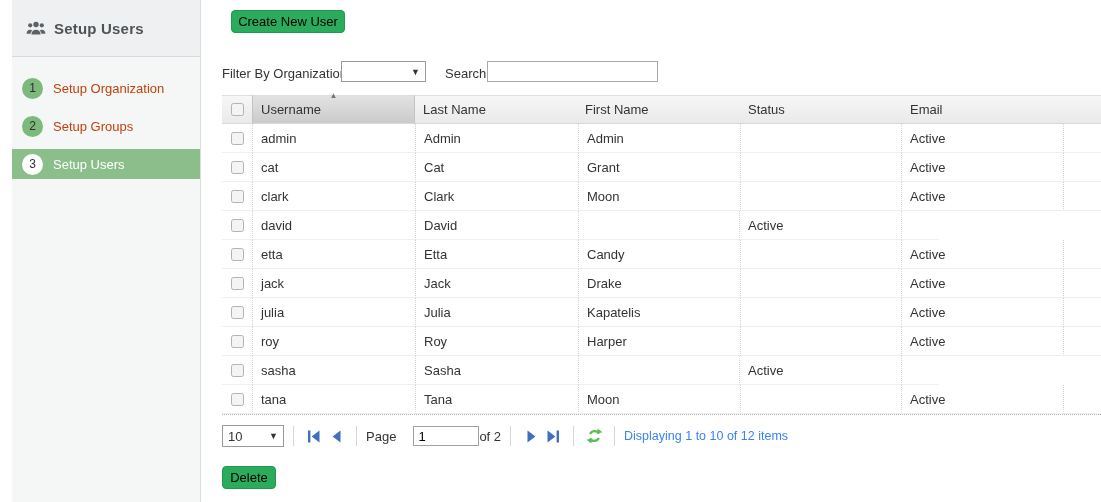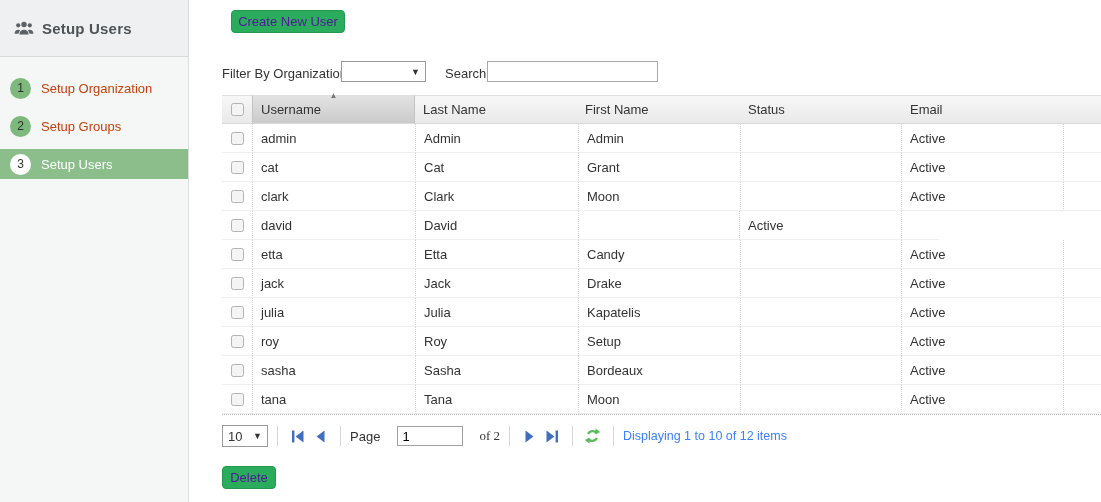--- a/index.html
+++ b/index.html
@@ -1,39 +1,39 @@
 <!DOCTYPE html>
 <html><head>
 <meta charset="utf-8">
 <style>
   * { margin:0; padding:0; box-sizing:border-box; }
   html,body { width:1101px; height:502px; background:#fff; overflow:hidden;
     font-family:"Liberation Sans", sans-serif; font-size:13px; color:#333; }
   .abs { position:absolute; }
 
   
-  #sidebar { position:absolute; left:0; top:0; width:189px; height:502px;
+  #sidebar { position:absolute; left:12px; top:0; width:189px; height:502px;
     background:#f5f6f6; border-right:1px solid #dcdddd; }
   #sidebar-header { height:57px; background:#eef0f1; border-bottom:1px solid #d7dadb;
     display:flex; align-items:center; padding-left:14px; gap:8px; }
   #sidebar-title { font-size:15px; font-weight:bold; color:#4e5357; letter-spacing:.2px; }
   .users-icon svg { display:block; fill:#5c6166; }
 
   #steps { margin-top:16px; }
   .step { position:relative; height:30px; margin-bottom:8px; display:flex; align-items:center; }
   .step .num { position:absolute; left:10px; width:21px; height:21px; border-radius:50%;
     background:#7db87d; color:#2e2e2e; font-size:12px;
     display:flex; align-items:center; justify-content:center; }
   .step .lbl { margin-left:41px; color:#c2410c; }
   .step.active { background:#8cbe8c; }
   .step.active .num { background:#fff; color:#333; }
   .step.active .lbl { color:#fff; }
 
   
-  .green-btn { position:absolute; background:#2bab5c; color:#4c1d95; border:1px solid #23994f;
+  .green-btn { position:absolute; background:#2bab5c; color:#000000; border:1px solid #23994f;
     border-radius:4px; font-size:13px; font-family:inherit; cursor:pointer; }
   #create-btn { left:231px; top:10px; width:114px; height:23px; }
   #delete-btn { left:222px; top:466px; width:54px; height:23px; }
 
   
   #filter-label { left:222px; top:66px; }
   .fake-select { border:1px solid #999; background:#fff; display:flex; align-items:center;
     justify-content:space-between; padding:0 5px 0 5px; cursor:default; }
   #org-select { left:341px; top:61px; width:85px; height:21px; }
   .select-arrow { font-size:9px; color:#333; }
@@ -58,29 +58,29 @@
   .td { display:flex; align-items:center; padding-left:8px; border-bottom:1px solid #efefef;
     color:#333; }
   .td.cb { justify-content:center; padding-left:0; }
   .trow.body .td + .td { border-left:1px dotted #d4d4d4; }
   input[type="checkbox"] { appearance:none; -webkit-appearance:none; width:13px; height:13px;
     border:1px solid #b3b3b3; border-radius:2.5px; background:#f4f4f4; cursor:pointer; }
 
   
   #pager { position:absolute; left:222px; top:423px; width:879px; height:26px;
     display:flex; align-items:center; }
-  #pagesize-select { position:relative; width:46px; height:22px; }
+  #pagesize-select { position:relative; width:62px; height:22px; }
   .vsep { width:1px; height:20px; background:#d8d8d8; margin:0 9px; }
   .nav-btn { width:22px; height:18px; display:flex; align-items:center; justify-content:center;
     cursor:pointer; }
   .nav-btn svg { display:block; }
   #page-label { margin-right:17px; }
   #page-input { width:66px; height:20px; border:1px solid #a0a0a0; padding:0 4px;
     font:13px "Liberation Sans",sans-serif; }
-  #of-label { margin-left:16px;font-family:Liberation Serif, serif; }
+  #of-label { margin-left:0; }
   #refresh-btn { width:22px; height:20px; display:flex; align-items:center;
     justify-content:center; cursor:pointer; }
   #pager-summary { font-size:12.5px; color:#3b82f6; }
 </style>
 </head>
 <body>
 
 <div id="sidebar">
   <div id="sidebar-header">
     <span class="users-icon">
@@ -227,33 +227,32 @@
     <div class="td c5">Active</div>
     <div class="td c6"></div>
   </div>
 
   <div class="trow body">
     <div class="td cb c0">
       <input type="checkbox" style="">
     </div>
     <div class="td c1">roy</div>
     <div class="td c2">Roy</div>
-    <div class="td c3">Setup</div>
+    <div class="td c3">Harper</div>
     <div class="td c4"></div>
     <div class="td c5">Active</div>
     <div class="td c6"></div>
   </div>
 
   <div class="trow body">
     <div class="td cb c0">
       <input type="checkbox" style="">
     </div>
     <div class="td c1">sasha</div>
     <div class="td c2">Sasha</div>
-    <div class="td c3">Bordeaux</div>
     <div class="td c4"></div>
     <div class="td c5">Active</div>
     <div class="td c6"></div>
   </div>
 
   <div class="trow body">
     <div class="td cb c0">
       <input type="checkbox" style="">
     </div>
     <div class="td c1">tana</div>

